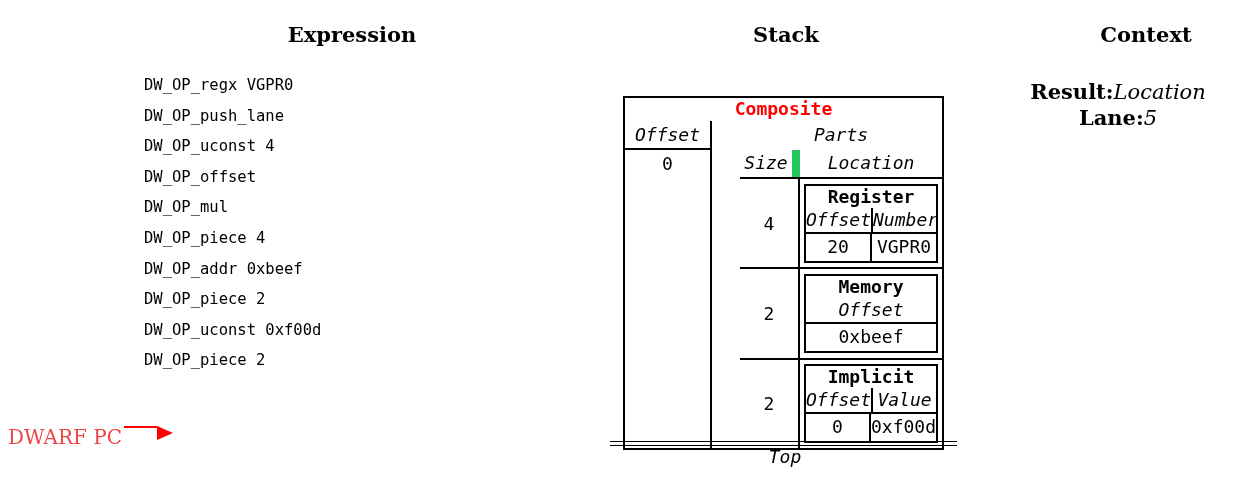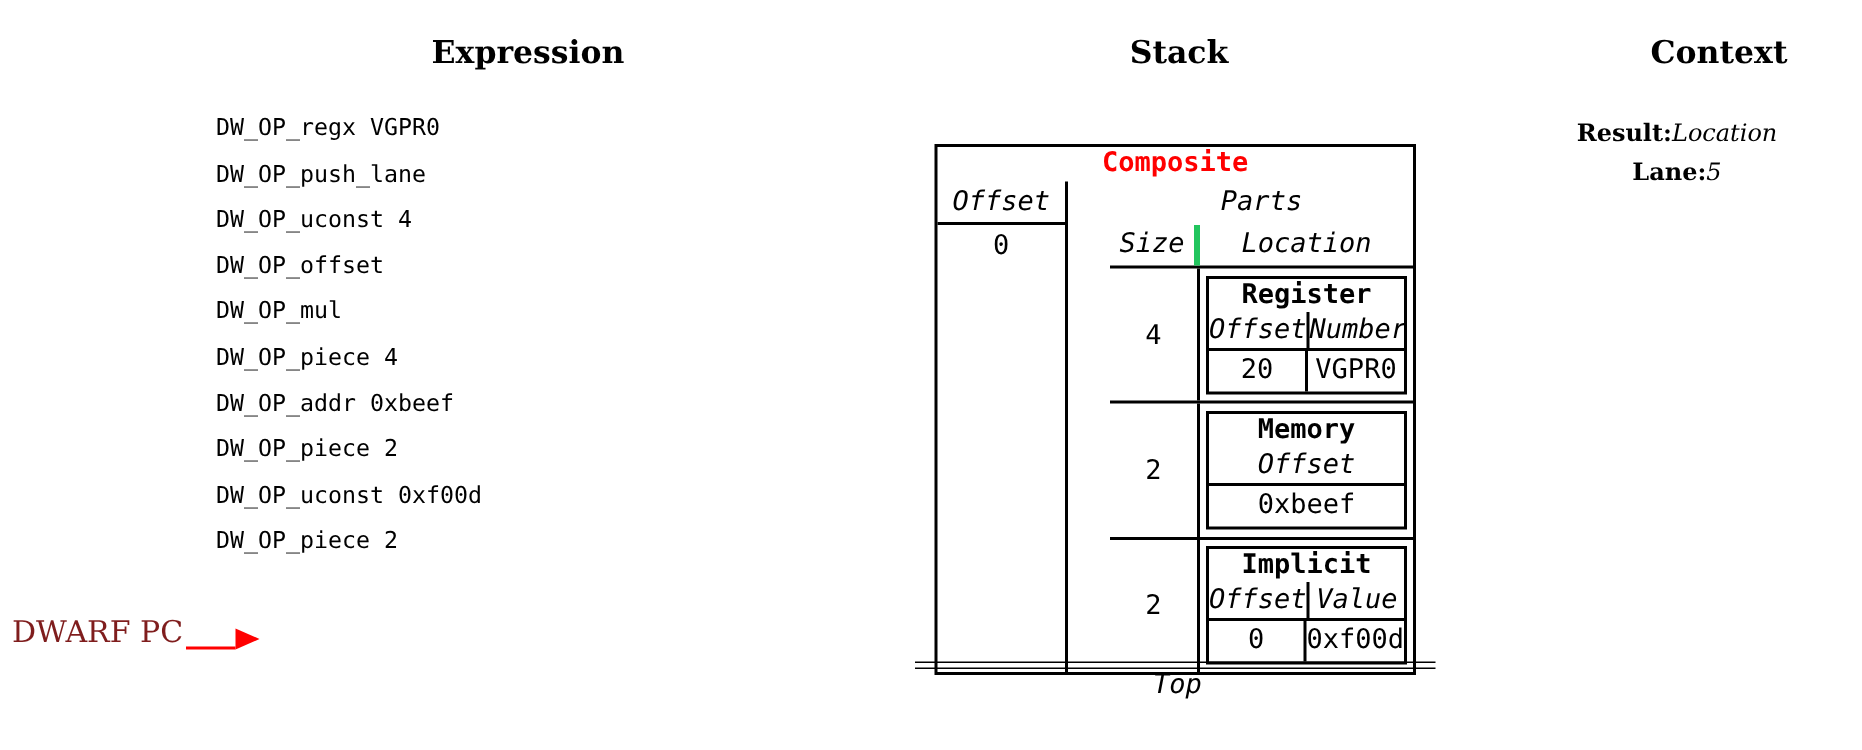--- a/index.html
+++ b/index.html
@@ -13,59 +13,59 @@
   }
   .title-expression { left:352px; }
   .title-stack { left:786px; }
   .title-context { left:1118px;margin-left:28px; }
 
   
   .expr-list { position:absolute; left:144px; top:70px; font-size:15.5px; }
   .expr-op { height:30.6px; line-height:30.6px; white-space:pre; }
 
   
-  .dwarf-pc { position:absolute; left:8px; top:410px; display:flex; align-items:flex-end; color:#7f1d1d; }
+  .dwarf-pc { position:absolute; left:8px; top:426px; display:flex; align-items:flex-start; color:#ef4444; }
   .dwarf-pc-label { font-family:"DejaVu Serif", serif; font-size:20px; line-height:23px; white-space:nowrap; }
   .arrow-shaft { width:33px; height:2px; background:#ff0000; margin-left:2px; }
   .arrow-head { width:0; height:0; border-left:16px solid #ff0000; border-top:7px solid transparent; border-bottom:7px solid transparent; }
 
   
   .stack-box {
     position:absolute; left:623px; top:96px; width:321px; height:354px;
     border:2px solid #000; box-sizing:border-box; display:flex; flex-direction:column;
     font-size:18px;
   }
   .composite-title { flex:none; height:23px; line-height:22px; text-align:center; font-weight:bold; color:#ff0000; }
   .stack-main { flex:1; display:flex; min-height:0; }
   .offset-col { flex:none; width:85px; border-right:2px solid #000; display:flex; flex-direction:column; }
   .offset-header { flex:none; height:29px; line-height:27px; text-align:center; font-style:italic; border-bottom:2px solid #000; box-sizing:border-box; }
   .offset-value { flex:none; height:29px; line-height:28px; text-align:center; }
   .parts-col { flex:1; display:flex; flex-direction:column; min-width:0;padding-left:28px; }
   .parts-header { flex:none; height:29px; line-height:27px; text-align:center; font-style:italic; }
   .subheader-row { flex:none; height:29px; display:flex; border-bottom:2px solid #000; box-sizing:border-box; }
-  .size-hdr { flex:none; width:60px; border-right:4px solid #22c55e; box-sizing:border-box; text-align:center; font-style:italic; line-height:26px; }
+  .size-hdr { flex:none; width:60px; border-right:8px solid #22c55e; box-sizing:border-box; text-align:center; font-style:italic; line-height:26px; }
   .loc-hdr { flex:1; text-align:center; font-style:italic; line-height:26px; }
   .part-row { flex:1; display:flex; border-bottom:2px solid #000; min-height:0; }
   .part-row.last { border-bottom:none; }
   .size-cell { flex:none; width:60px; border-right:2px solid #000; box-sizing:border-box; display:flex; align-items:center; justify-content:center; }
   .loc-cell { flex:1; display:flex; align-items:center; justify-content:center; padding:3px 4px; min-width:0; }
   .loc-box { border:2px solid #000; width:100%; box-sizing:border-box; background:#fff; }
   .loc-title { font-weight:bold; text-align:center; height:22px; line-height:22px; }
   .loc-headers { display:flex; height:26px; border-bottom:2px solid #000; box-sizing:border-box; }
   .loc-headers .cell { flex:1; text-align:center; font-style:italic; line-height:23px; }
   .loc-values { display:flex; height:27px; }
   .loc-values .cell { flex:1; text-align:center; line-height:25px; }
   .cell.divided { border-right:2px solid #000; box-sizing:border-box; }
 
   
   .top-separator { position:absolute; left:610px; top:441px; width:347px; height:3px; border-top:1px solid #000; border-bottom:1px solid #000; }
   .top-label { position:absolute; left:785px; top:446px; transform:translateX(-50%); font-style:italic; font-size:18px; }
 
   
-  .context-line { position:absolute; left:1118px; transform:translateX(-50%); font-family:"DejaVu Serif", serif; font-size:16px; white-space:nowrap; }
+  .context-line { position:absolute; left:1118px; transform:translateX(-50%); font-family:"DejaVu Serif", serif; font-size:21px; white-space:nowrap; }
   .ctx-result { top:79px; }
   .ctx-lane { top:105px; }
   .ctx-label { font-weight:bold; }
   .ctx-value { font-style:italic; }
 </style>
 </head>
 <body>
 
 <div class="page">
 

